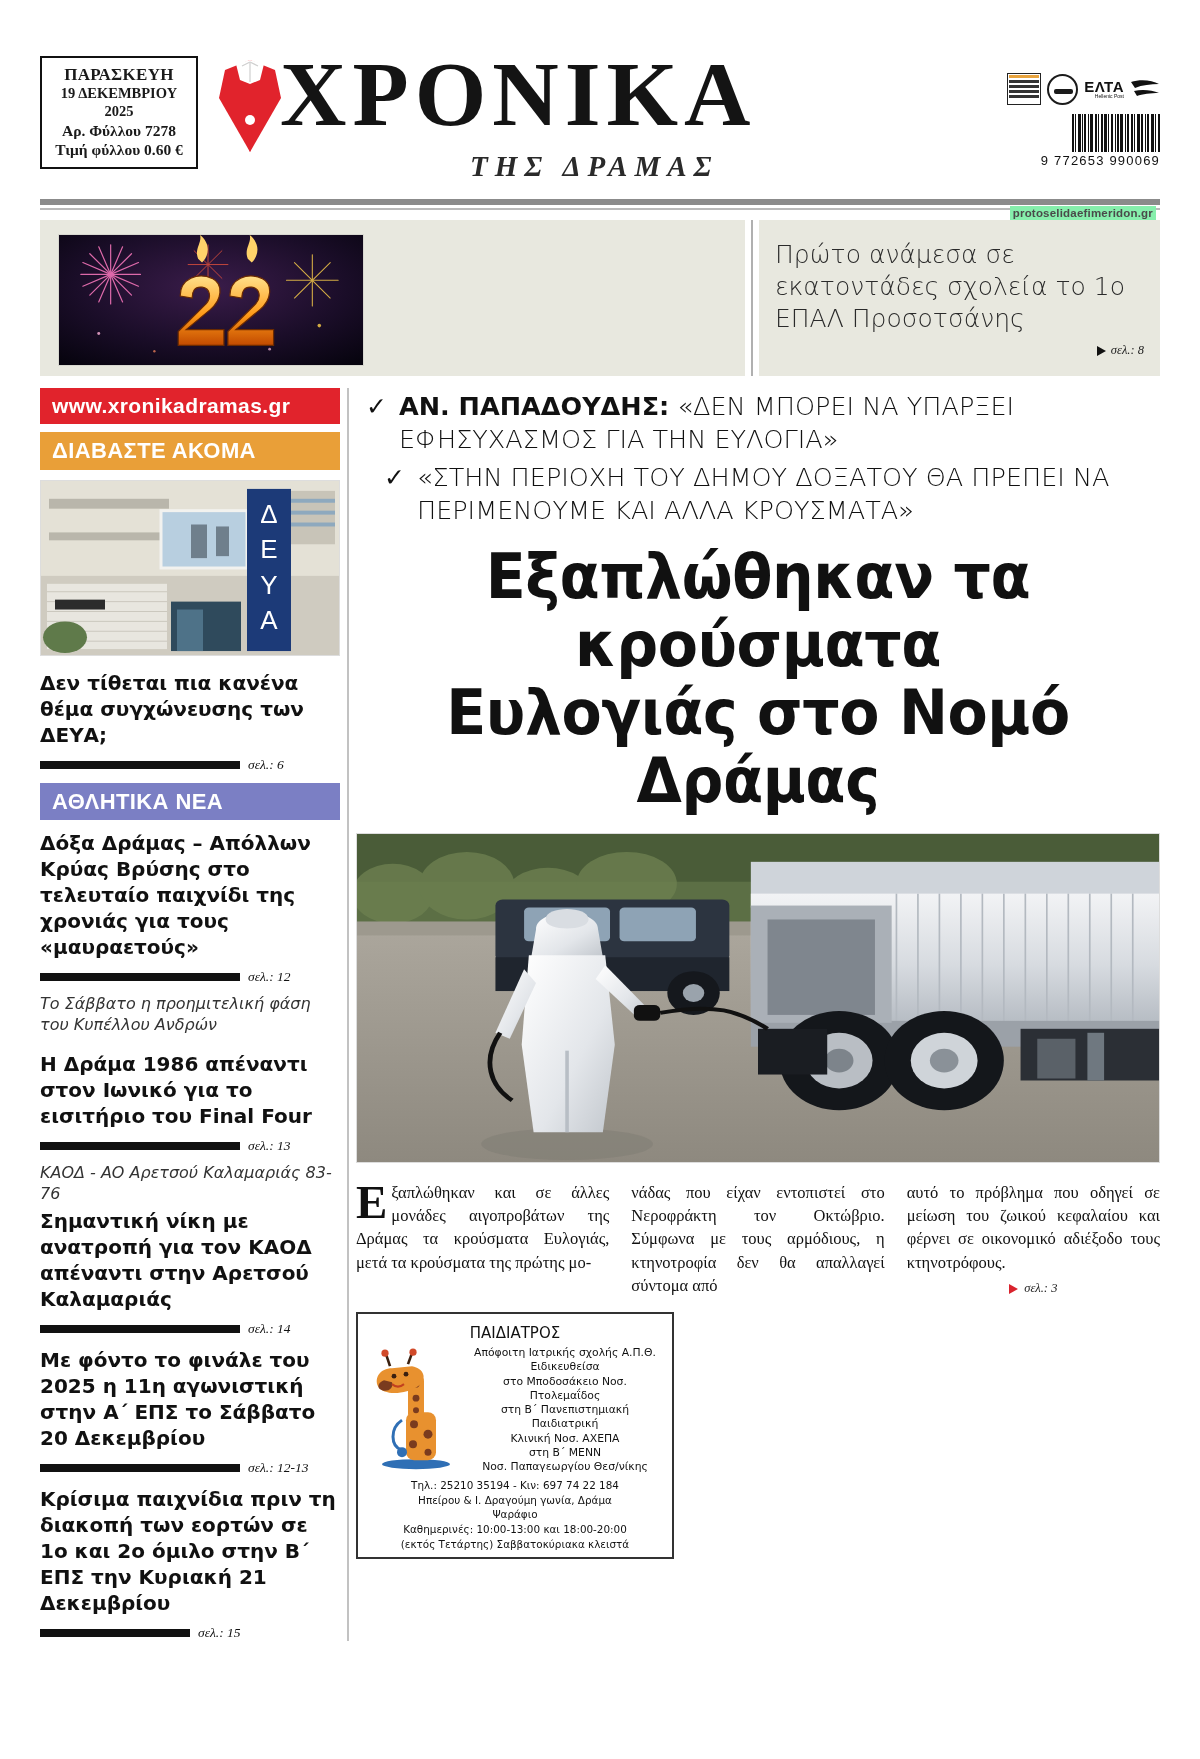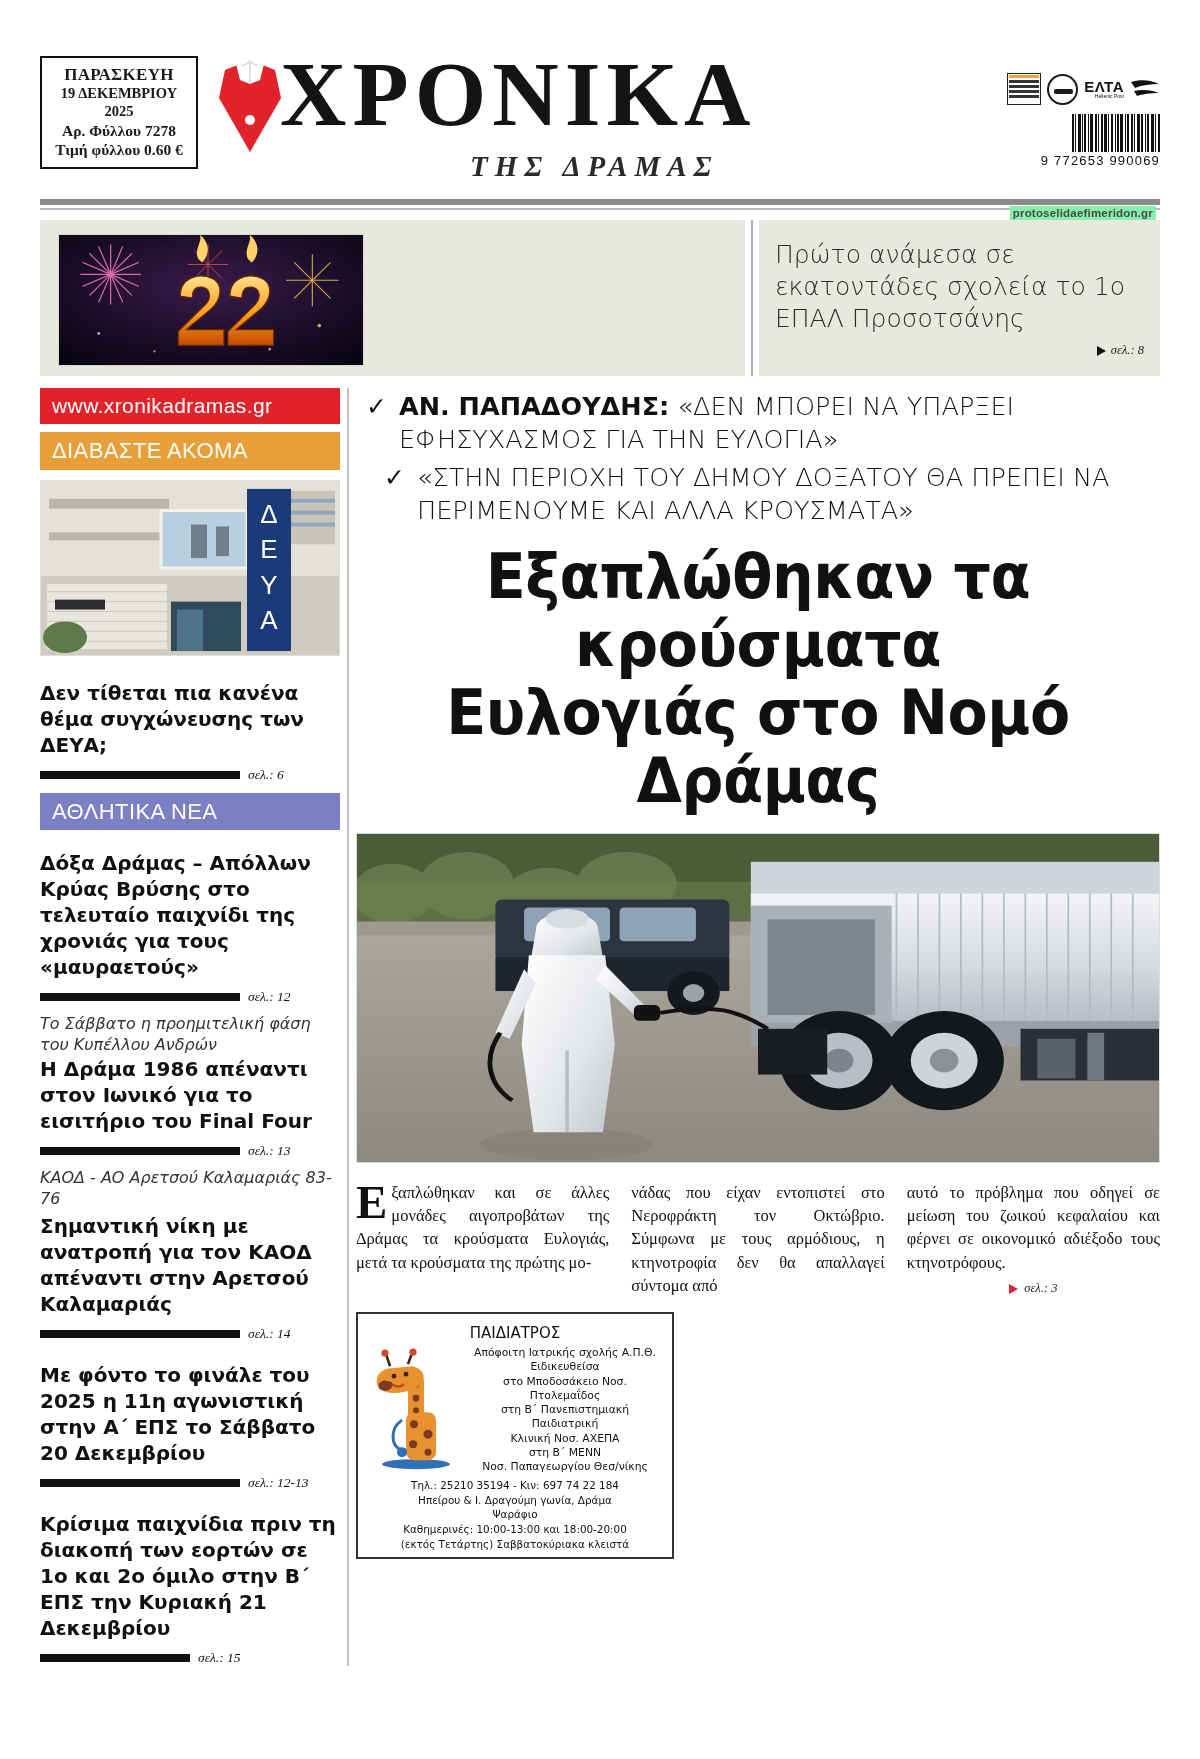--- a/index.html
+++ b/index.html
@@ -110,32 +110,32 @@
   }
 
   
   .main { display: flex; margin: 12px 40px 0 40px; }
   .sidebar { flex: 0 0 300px; }
   .sep { flex: 0 0 16px; display:flex; justify-content:center; }
   .sep i { width: 2px; background: #c2c2c2; height: 100%; }
   .content { flex: 1; }
 
   .bar {
-    color:#fff; font-weight:normal; font-size: 22px; letter-spacing:.4px;
+    color:#fff; font-weight:bold; font-size: 22px; letter-spacing:.4px;
     padding: 5px 12px; line-height: 1.25;
   }
   .bar.red { background: #e1232c; font-size: 21px; }
   .bar.orange { background: #e99f38; }
   .bar.purple { background: #7b7fc4; }
 
   .sb-img { width: 100%; height: 176px; margin-top: 10px; border: 1px solid #ddd; }
 
   .sb-head {
     font-size: 20px; font-weight: bold; line-height: 1.3; color:#111;
-    font-family:"DejaVu Sans", sans-serif; margin-top: 20px;
+    font-family:"DejaVu Sans", sans-serif; margin-top: 10px;
   }
   .sb-sub {
     font-size: 16px; font-style: italic; color:#333; line-height:1.3;
     font-family:"DejaVu Sans", sans-serif; margin-top: 9px;
   }
   .sb-foot { display:flex; align-items:center; margin-top: 9px; gap: 8px; }
   .sb-foot .dash { flex: 1 1 auto; height: 8px; background:#111; max-width: 200px;}
   .sb-foot .pg { font-family:"Liberation Serif", serif; font-style: italic; font-size: 13.5px; color:#111; white-space:nowrap;}
 
   
@@ -446,21 +446,21 @@
       <div>
         <div class="sb-head">Δόξα Δράμας – Απόλλων Κρύας Βρύσης στο τελευταίο παιχνίδι της χρονιάς για τους «μαυραετούς»</div>
         <div class="sb-foot">
           <span class="dash"></span>
           <span class="pg">σελ.: 12</span>
         </div>
       </div>
 
       <div>
         <div class="sb-sub">Το Σάββατο η προημιτελική φάση του Κυπέλλου Ανδρών</div>
-        <div class="sb-head" style="margin-top:0">Η Δράμα 1986 απέναντι στον Ιωνικό για το εισιτήριο του Final Four</div>
+        <div class="sb-head" style="margin-top:15px">Η Δράμα 1986 απέναντι στον Ιωνικό για το εισιτήριο του Final Four</div>
         <div class="sb-foot">
           <span class="dash"></span>
           <span class="pg">σελ.: 13</span>
         </div>
       </div>
 
       <div>
         <div class="sb-sub">ΚΑΟΔ - ΑΟ Αρετσού Καλαμαριάς 83-76</div>
         <div class="sb-head" style="margin-top:4px">Σημαντική νίκη με ανατροπή για τον ΚΑΟΔ απέναντι στην Αρετσού Καλαμαριάς</div>
         <div class="sb-foot">

